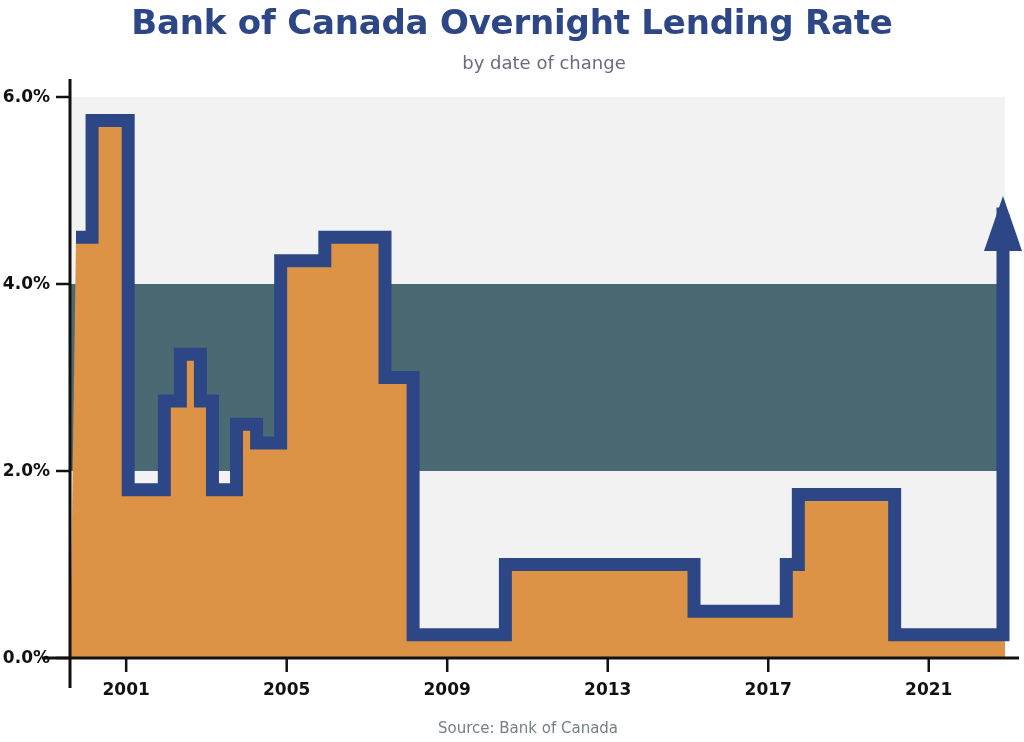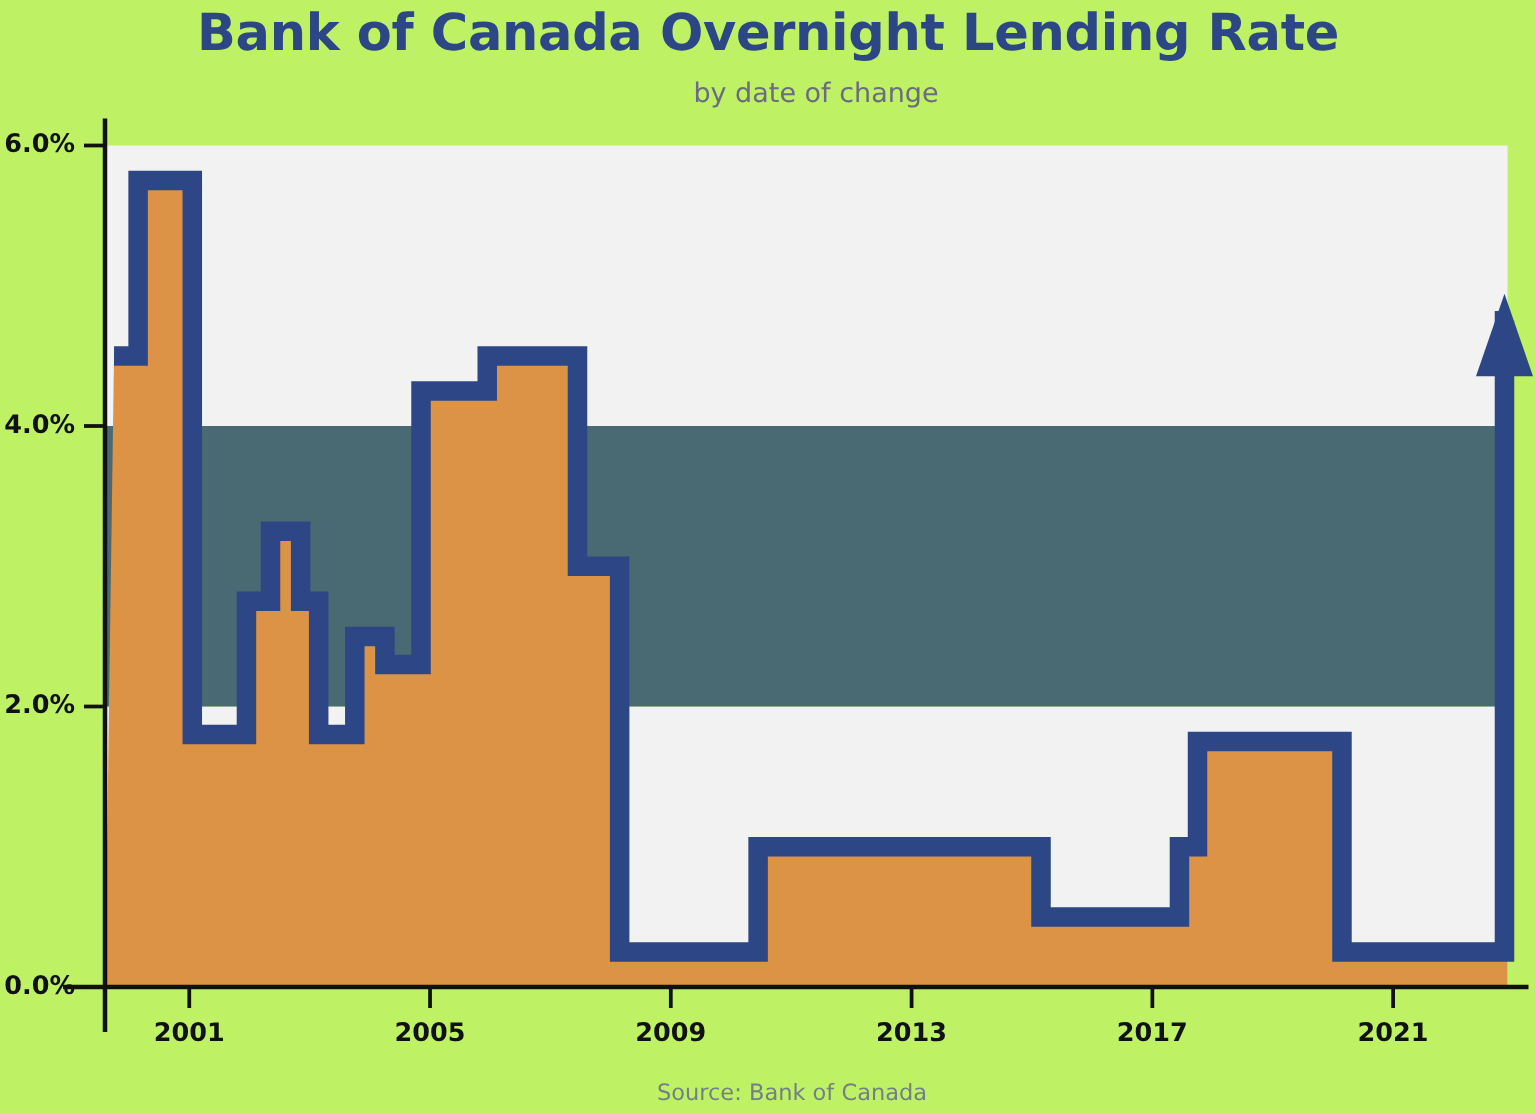--- a/index.html
+++ b/index.html
@@ -4,21 +4,21 @@
 <style>
   html, body {
     margin: 0;
     padding: 0;
     background: #4a6a73;
   }
   #page {
     position: relative;
     width: 1024px;
     height: 742px;
-    background: #bef264;
+    background: #ffffff;
     font-family: "DejaVu Sans", sans-serif;
     overflow: hidden;
   }
   #chart-title {
     position: absolute;
     top: 2px;
     left: 0;
     width: 1024px;
     text-align: center;
     font-family: "DejaVu Sans", sans-serif;

